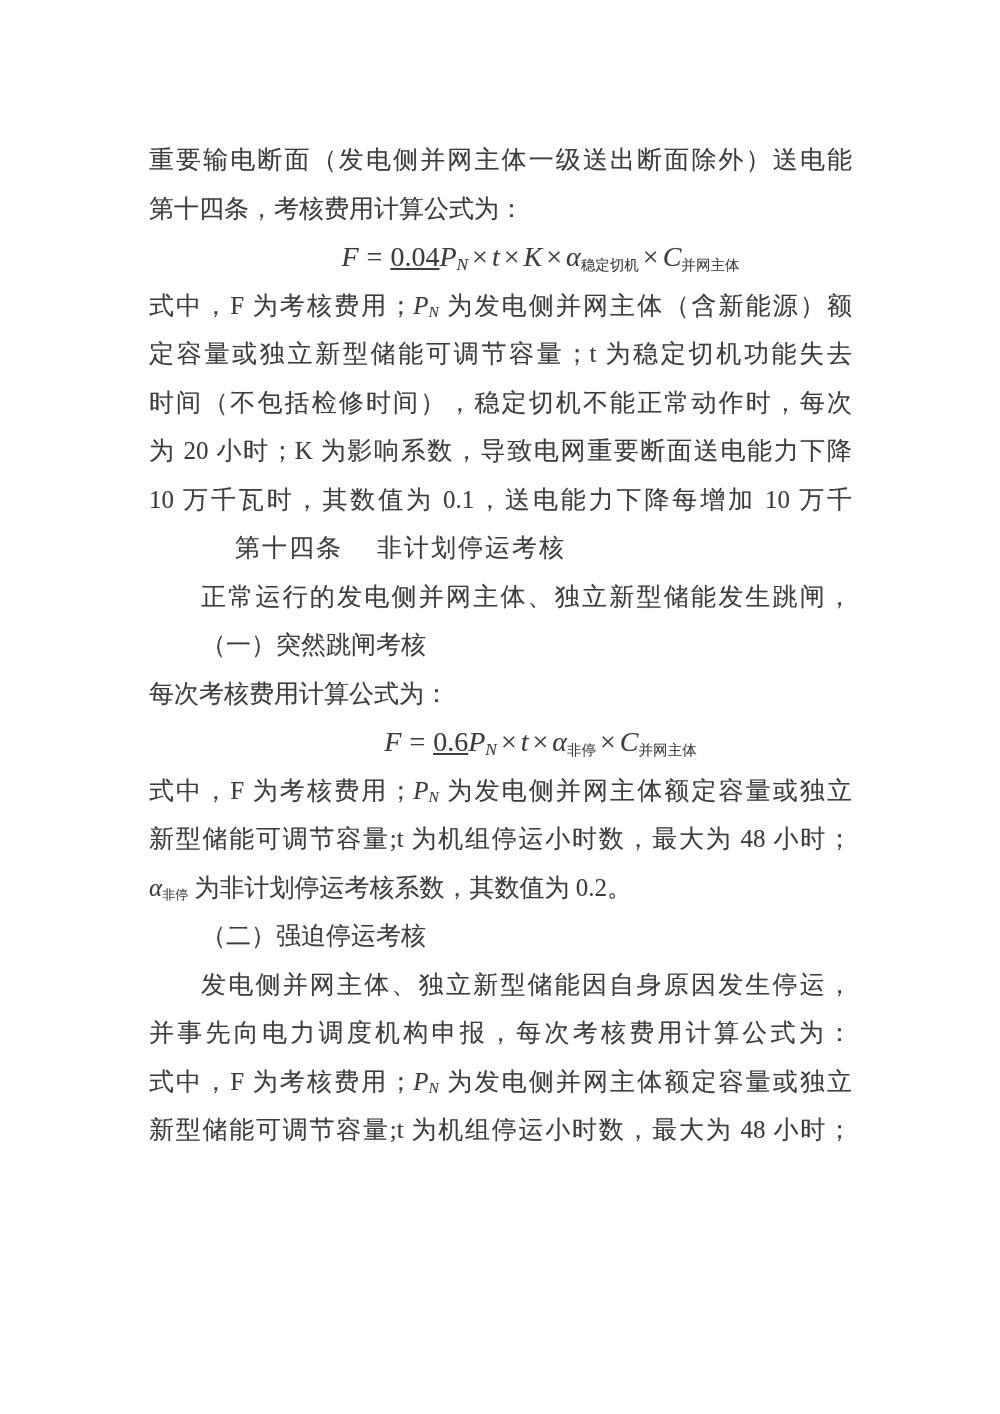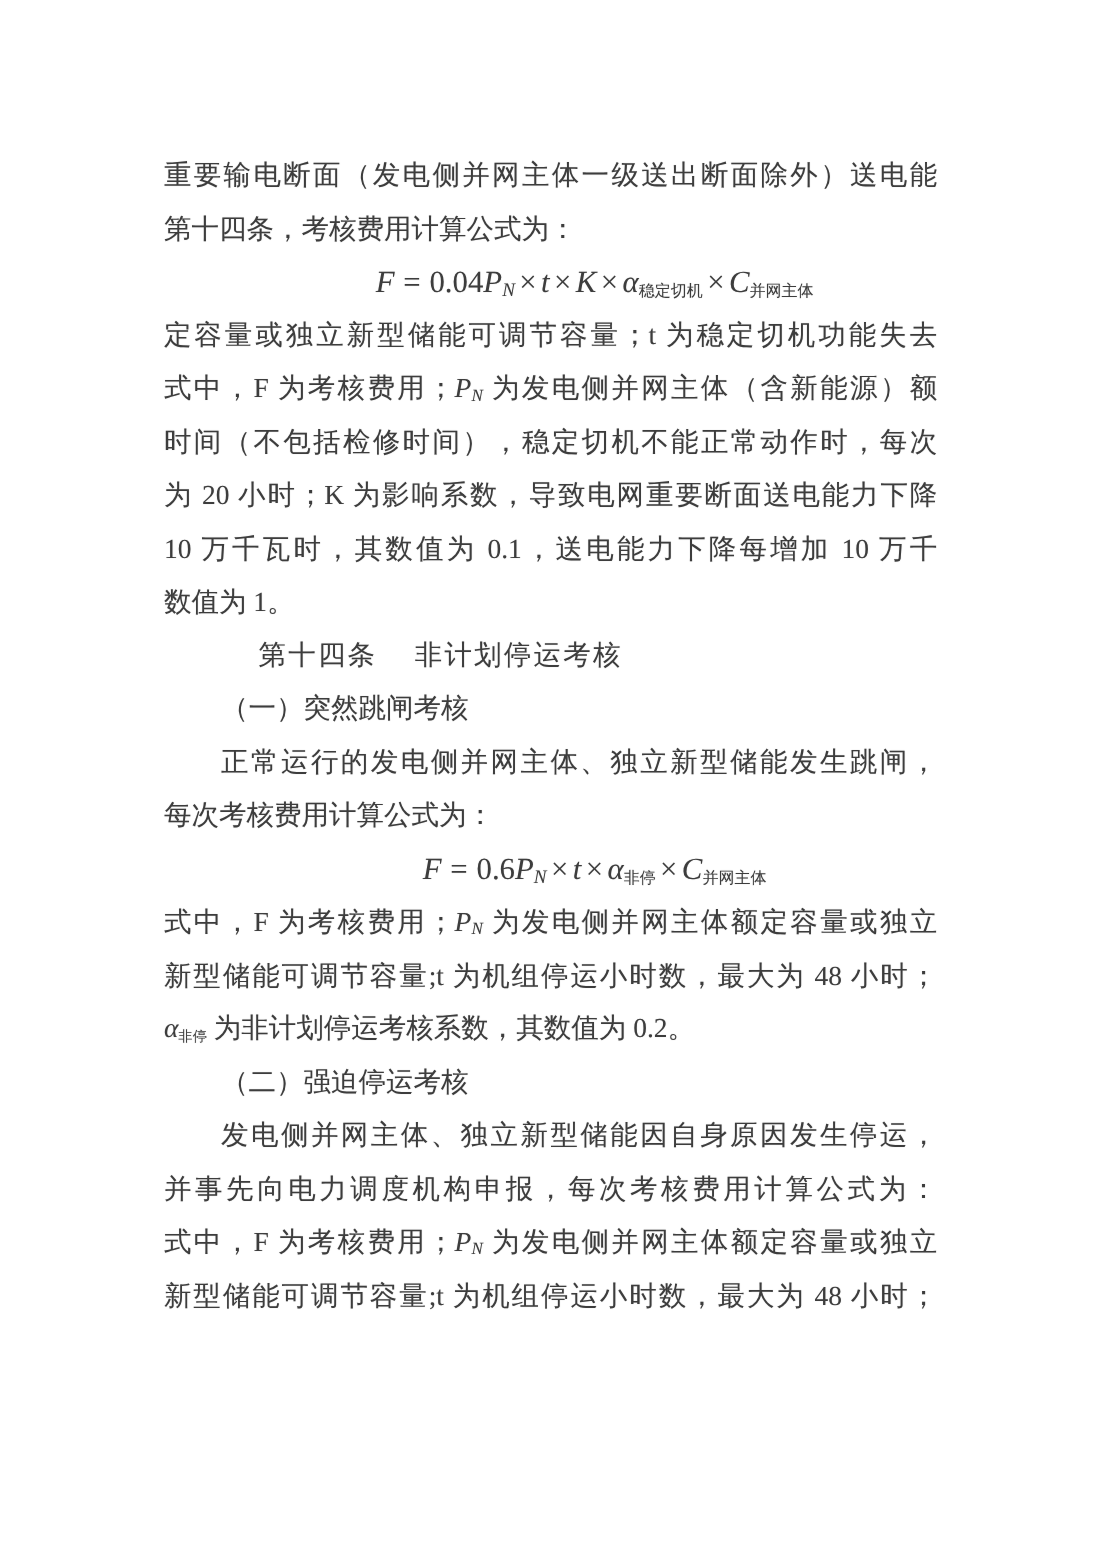--- a/index.html
+++ b/index.html
@@ -35,56 +35,55 @@
   
   .f {
     font-size: 28px;
     font-style: italic;
     text-align: center;
     padding-left: 80px;
   }
   .mi { font-style: italic; }
   .mo { font-style: normal; padding: 0 8px; }
   .mx { font-style: normal; padding: 0 4px; }
-  .mn { font-style: normal; }
+  .mn { font-style: normal; text-decoration: underline; }
   .sub  { font-style: italic; font-size: 0.62em; vertical-align: -0.22em; letter-spacing: 0; }
   .subc { font-style: normal; font-size: 0.52em; vertical-align: -0.26em; letter-spacing: 0; }
   .head span { letter-spacing: 2px; margin-left: 34px; }
   .hgap { margin-left: 16px; }
 </style>
 </head>
 <body>
 
 <div class="page">
   <div class="content">
 
     <div class="l j"><span>重要输电断面（发电侧并网主体一级送出断面除外）送电能</span></div>
 
     <div class="l"><span>第十四条，考核费用计算公式为：</span></div>
 
     <div class="l f"><span class="mi">F</span><span class="mo">=</span><span class="mn">0.04</span><span class="mi">P</span><span class="sub">N</span><span class="mx">×</span><span class="mi">t</span><span class="mx">×</span><span class="mi">K</span><span class="mx">×</span><span class="mi">α</span><span class="subc">稳定切机</span><span class="mx">×</span><span class="mi">C</span><span class="subc">并网主体</span></div>
 
+    <div class="l j"><span>式中，F 为考核费用；</span><span class="mi">P</span><span class="sub">N</span><span> 为发电侧并网主体（含新能源）额</span></div>
+
     <div class="l j"><span>定容量或独立新型储能可调节容量；t 为稳定切机功能失去</span></div>
-
-    <div class="l j"><span>式中，F 为考核费用；</span><span class="mi">P</span><span class="sub">N</span><span> 为发电侧并网主体（含新能源）额</span></div>
 
     <div class="l j"><span>时间（不包括检修时间），稳定切机不能正常动作时，每次</span></div>
 
     <div class="l j"><span>为 20 小时；K 为影响系数，导致电网重要断面送电能力下降</span></div>
 
     <div class="l j"><span>10 万千瓦时，其数值为 0.1，送电能力下降每增加 10 万千</span></div>
 
 
-    <div class="l"><span>数值为 1。</span></div>
 
     <div class="l ind head"><span>第十四条</span><span class="hgap">非计划停运考核</span></div>
 
+    <div class="l j ind"><span>正常运行的发电侧并网主体、独立新型储能发生跳闸，</span></div>
+
     <div class="l ind"><span>（一）突然跳闸考核</span></div>
-
-    <div class="l j ind"><span>正常运行的发电侧并网主体、独立新型储能发生跳闸，</span></div>
 
     <div class="l"><span>每次考核费用计算公式为：</span></div>
 
     <div class="l f"><span class="mi">F</span><span class="mo">=</span><span class="mn">0.6</span><span class="mi">P</span><span class="sub">N</span><span class="mx">×</span><span class="mi">t</span><span class="mx">×</span><span class="mi">α</span><span class="subc">非停</span><span class="mx">×</span><span class="mi">C</span><span class="subc">并网主体</span></div>
 
     <div class="l j"><span>式中，F 为考核费用；</span><span class="mi">P</span><span class="sub">N</span><span> 为发电侧并网主体额定容量或独立</span></div>
 
     <div class="l j"><span>新型储能可调节容量;t 为机组停运小时数，最大为 48 小时；</span></div>
 
     <div class="l"><span class="mi">α</span><span class="subc">非停</span><span> 为非计划停运考核系数，其数值为 0.2。</span></div>

